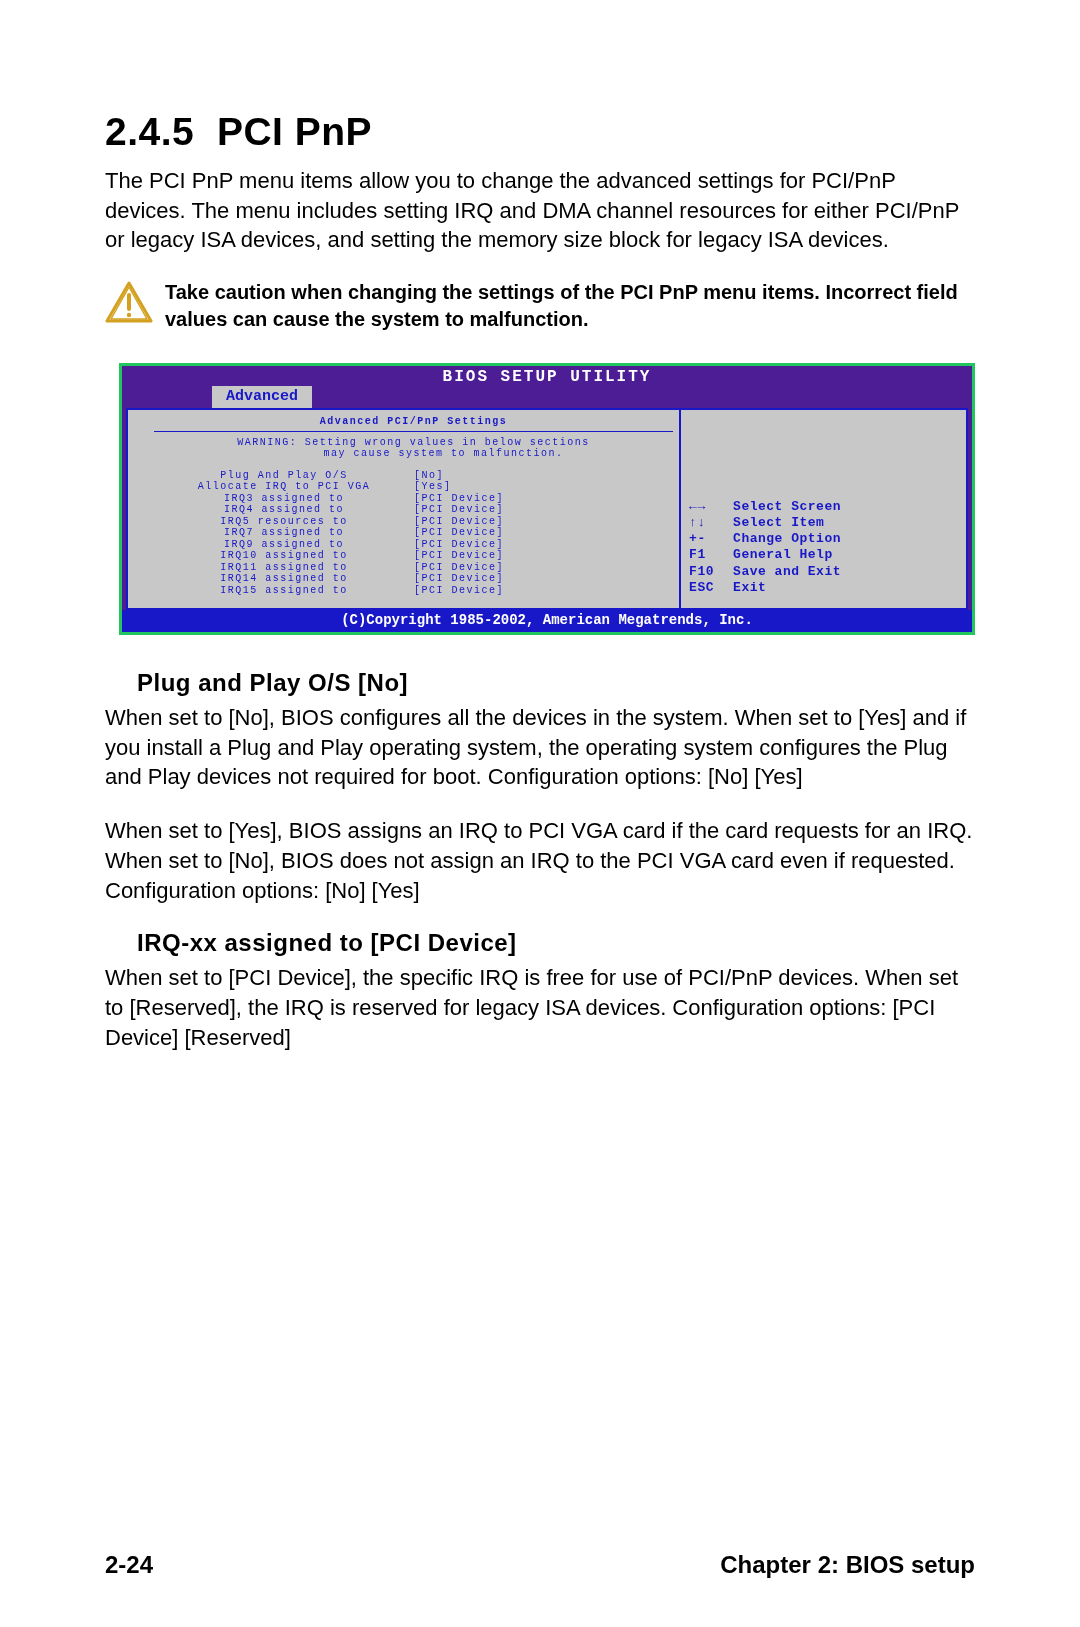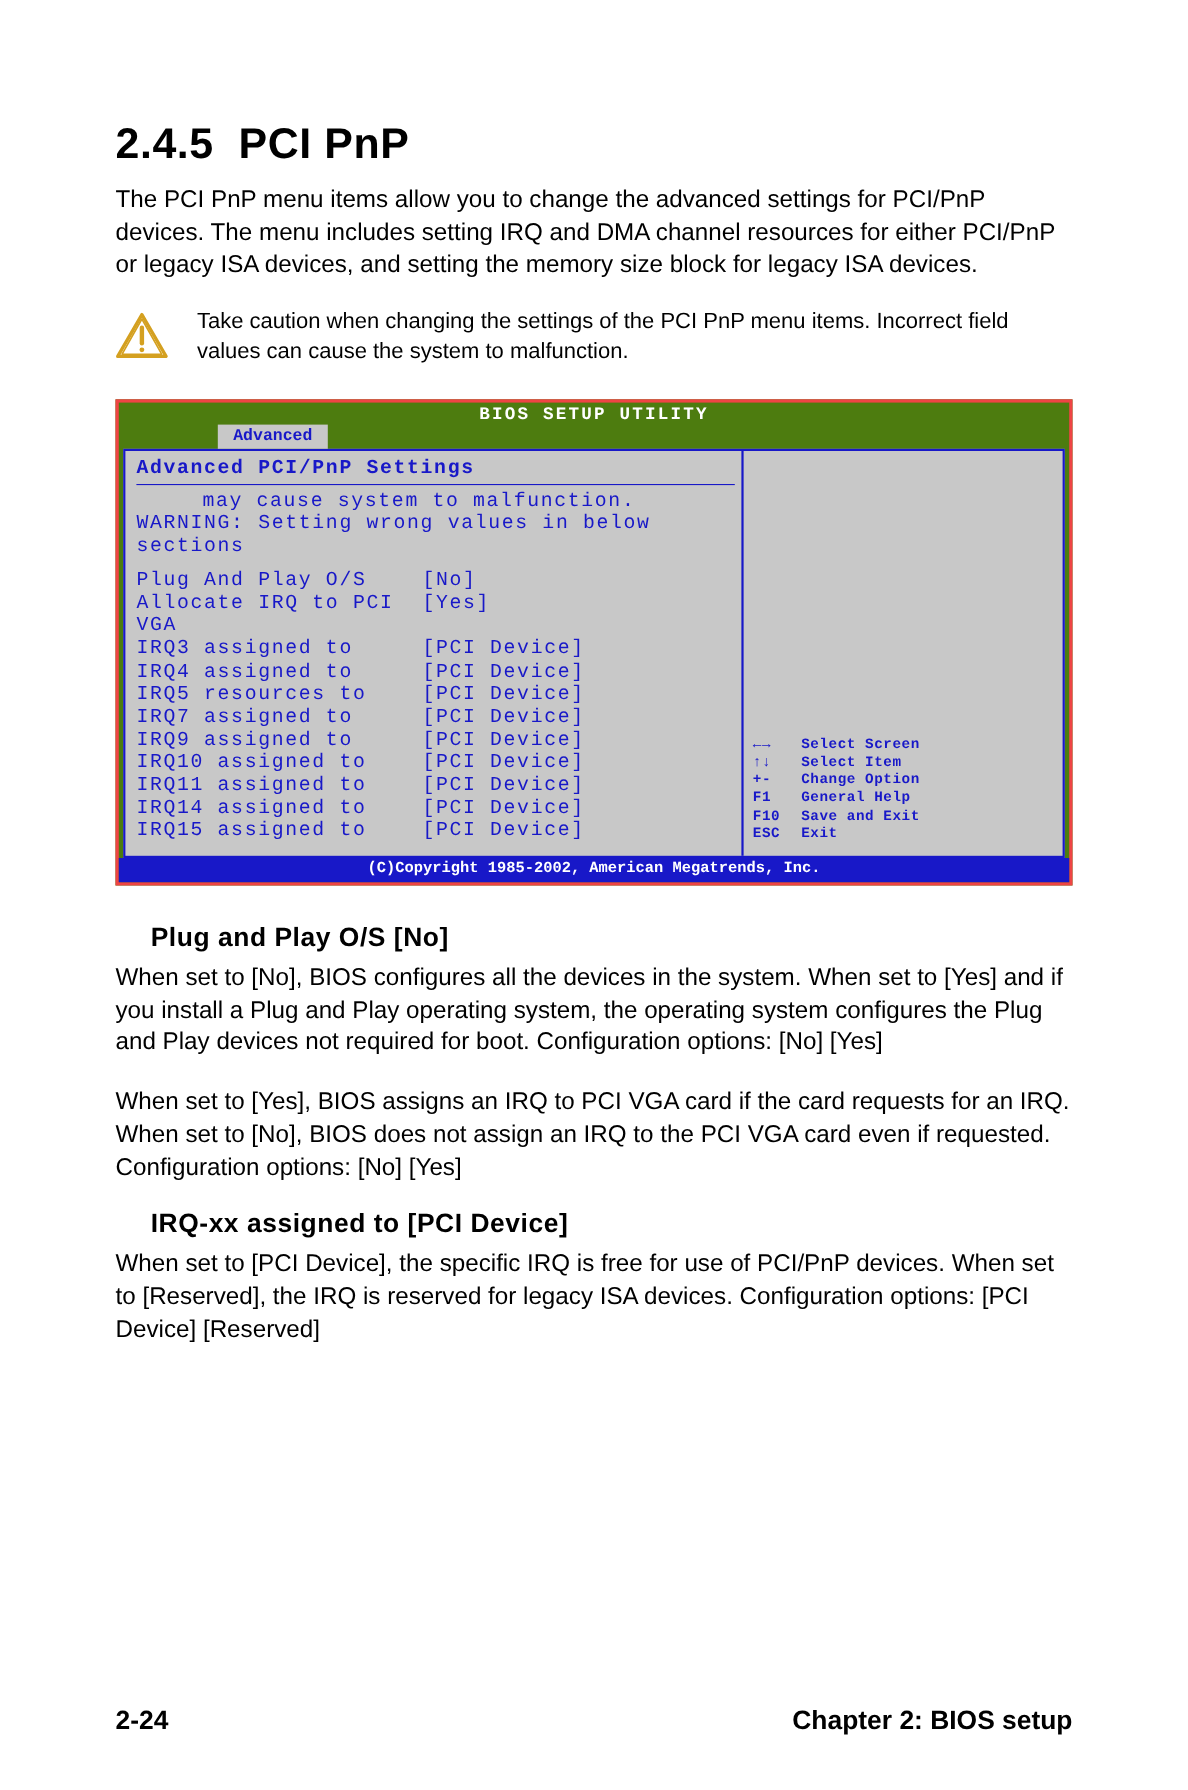--- a/index.html
+++ b/index.html
@@ -20,38 +20,39 @@
     margin-bottom: 12px;
     letter-spacing: 0.5px;
   }
   p.body {
     font-size: 22px;
     line-height: 1.35;
     margin-bottom: 24px;
   }
   .caution-row {
     display: flex;
-    align-items: flex-end;
-    gap: 26px;
+    align-items: flex-start;
+    gap: 12px;
     margin: 20px 0 30px 0;
+    font-weight: bold;
   }
   .caution-icon {
     flex: 0 0 auto;
     margin-top: 2px;
   }
   .caution-text {
     font-size: 20px;
     line-height: 1.35;
   }
 
   
   .bios-box {
-    border: 3px solid #ef4444;
-    background: #4d7c0f;
-    margin: 6px 0 34px 0;
+    border: 3px solid #22c55e;
+    background: #4c1d95;
+    margin: 6px 0 34px 14px;
   }
   .bios-title {
     text-align: center;
     color: #fff;
     font-family: "Courier New", Courier, monospace;
     font-weight: bold;
     font-size: 16px;
     letter-spacing: 2px;
     padding: 2px 0 0 0;
   }
@@ -70,26 +71,27 @@
   }
   .bios-main {
     display: flex;
     background: #c8c8c8;
     border: 2px solid #1818c8;
     margin: 0 4px;
   }
   .bios-left {
     flex: 0 0 66%;
     border-right: 2px solid #1818c8;
-    padding: 6px 6px 12px 10px;
-    color: #1818c8;
-    font-family: "Courier New", Courier, monospace;
-    font-size: 18px;
+    padding: 6px 6px 12px 26px;
+    color: #1818c8;
+    font-family: "Courier New", Courier, monospace;
+    font-size: 10px;
     letter-spacing: 1.5px;
     line-height: 1.15;
+    text-align: center;
   }
   .bios-left .hdr {
     color: #1818c8;
     font-weight: bold;
   }
   .bios-left hr {
     border: none;
     border-top: 1px solid #1818c8;
     margin: 3px 0 5px 0;
   }
@@ -169,22 +171,22 @@
 
   <div class="bios-box">
     <div class="bios-title">BIOS SETUP UTILITY</div>
     <div class="bios-tabbar">
       <div class="bios-tab">Advanced</div>
     </div>
     <div class="bios-main">
       <div class="bios-left">
         <div class="hdr">Advanced PCI/PnP Settings</div>
         <hr>
+        <div>WARNING: Setting wrong values in below sections</div>
         <div style="padding-left:60px">may cause system to malfunction.</div>
-        <div>WARNING: Setting wrong values in below sections</div>
         <div style="height:10px"></div>
         <div class="bios-row">
             <span class="c1">Plug And Play O/S</span>
             <span class="c2">[No]</span>
           </div>
         <div class="bios-row">
             <span class="c1">Allocate IRQ to PCI VGA</span>
             <span class="c2">[Yes]</span>
           </div>
         <div class="bios-row">

